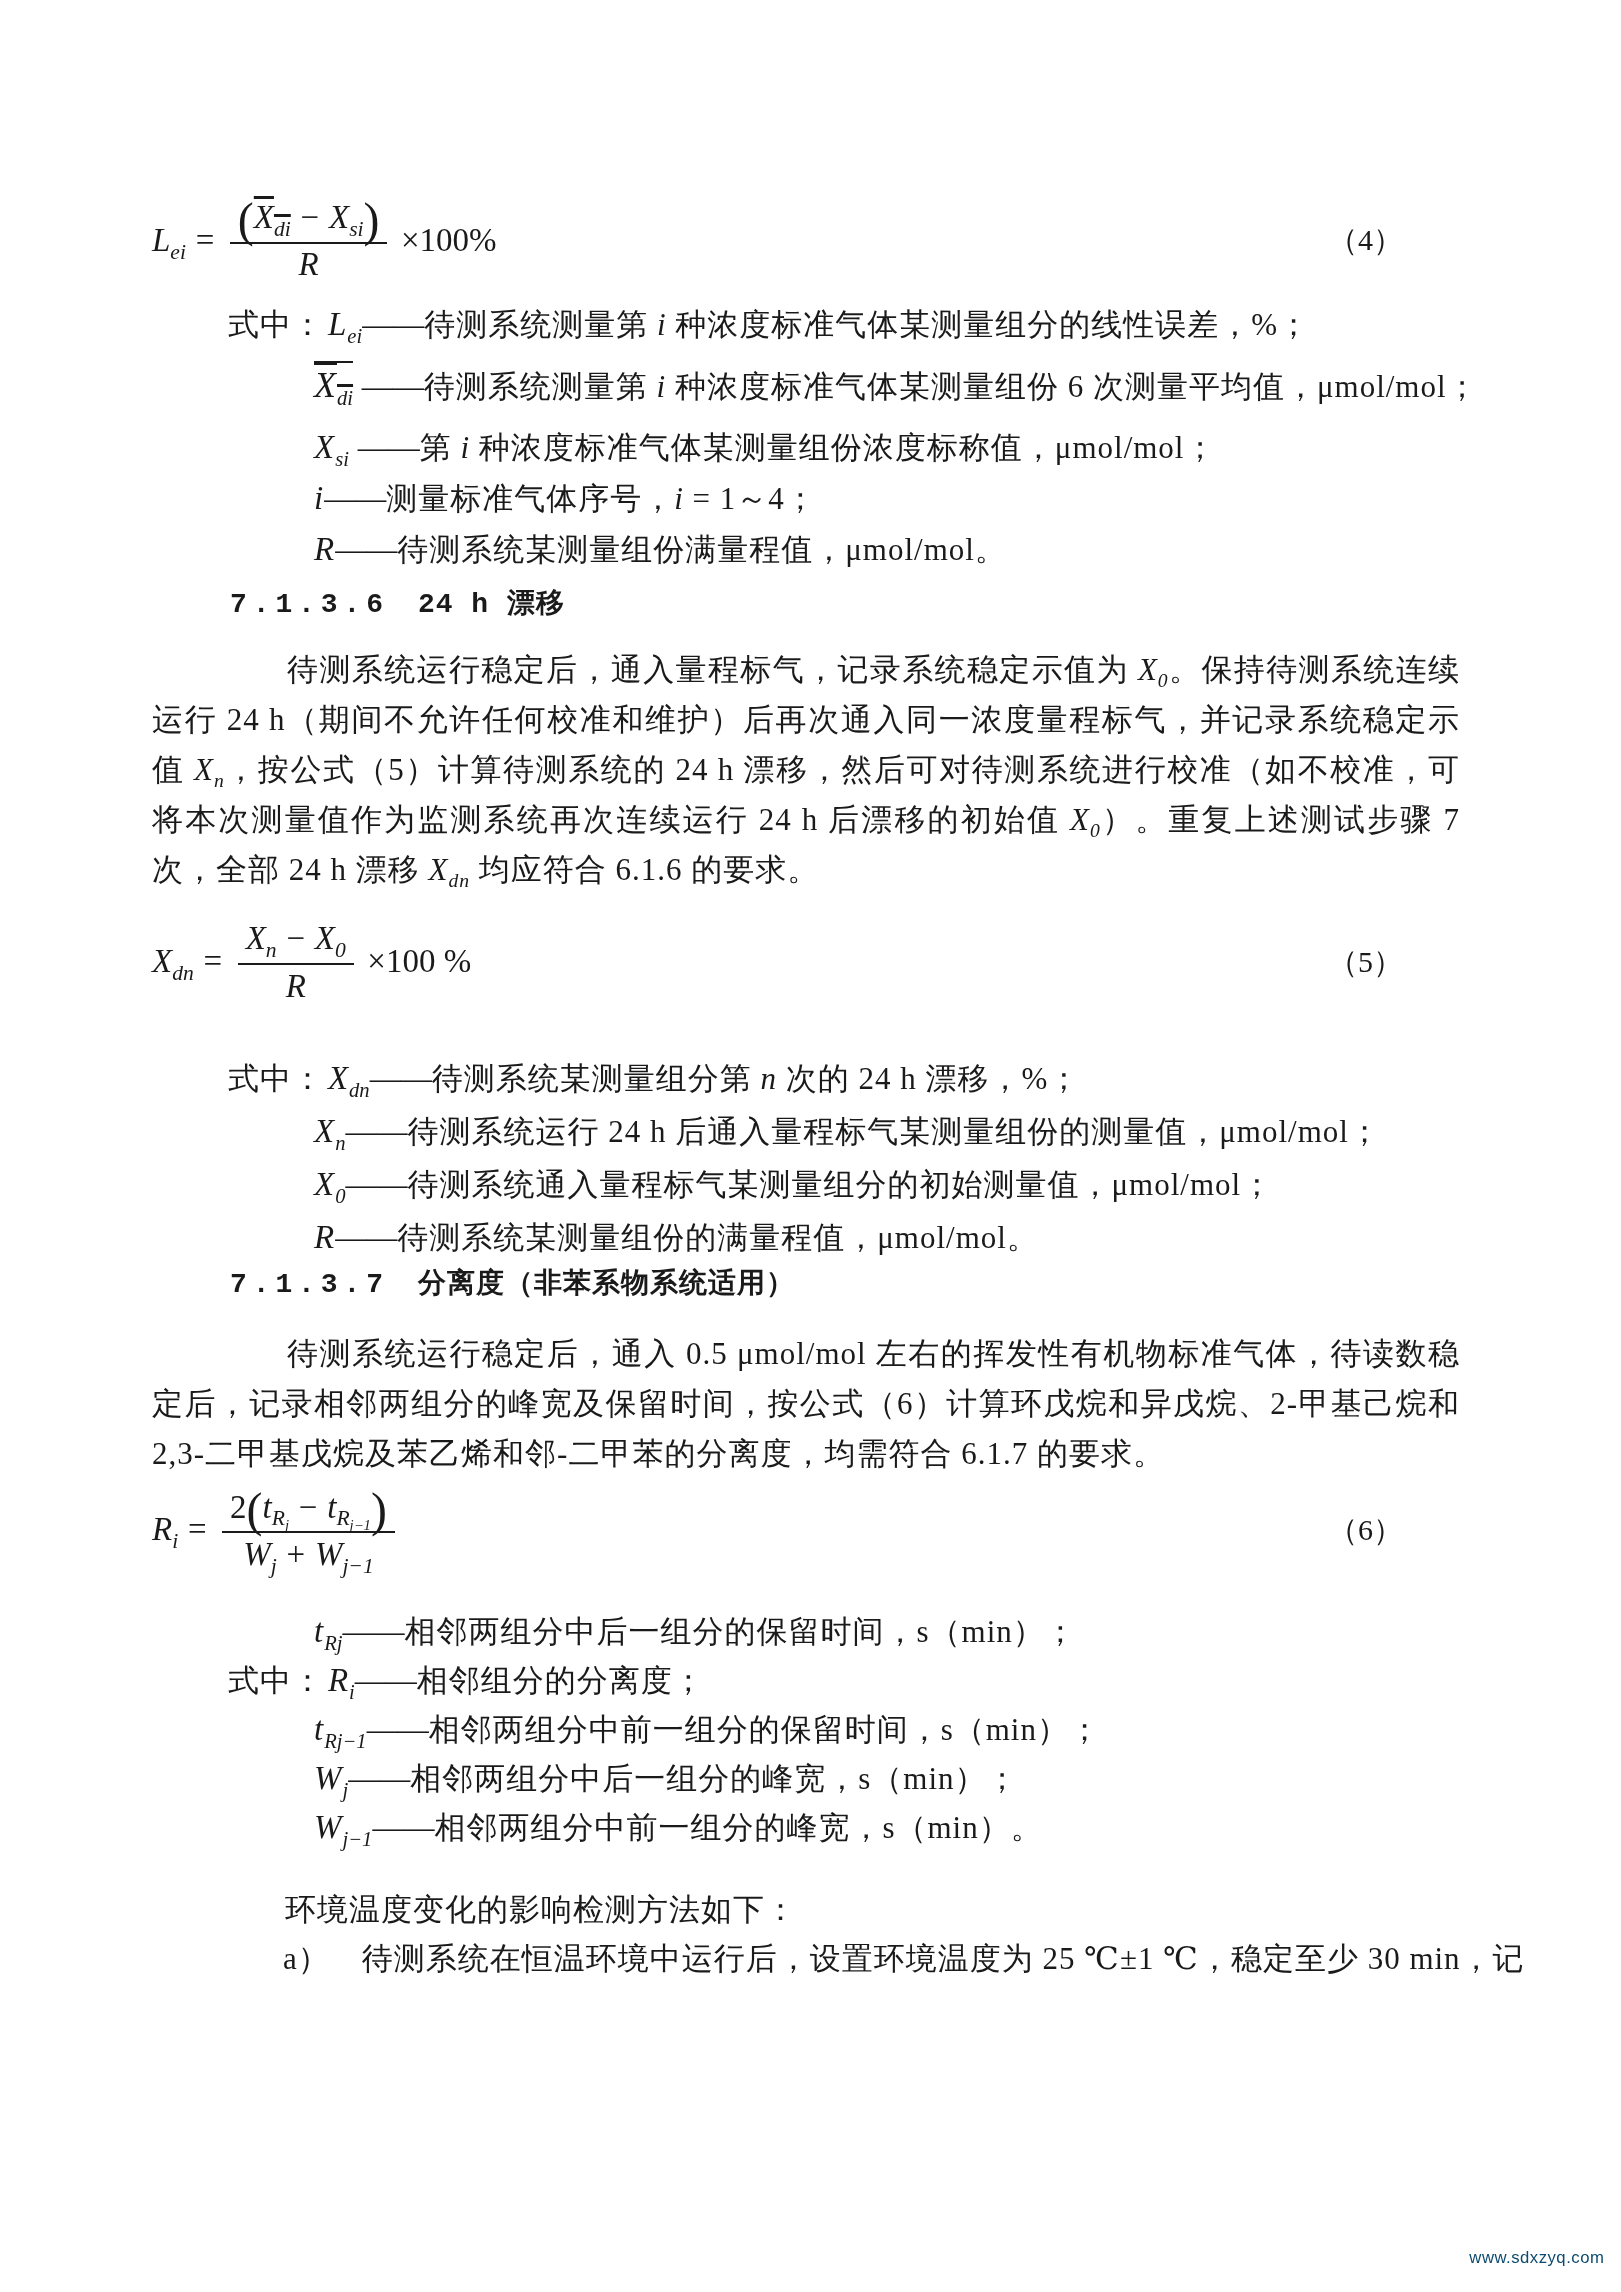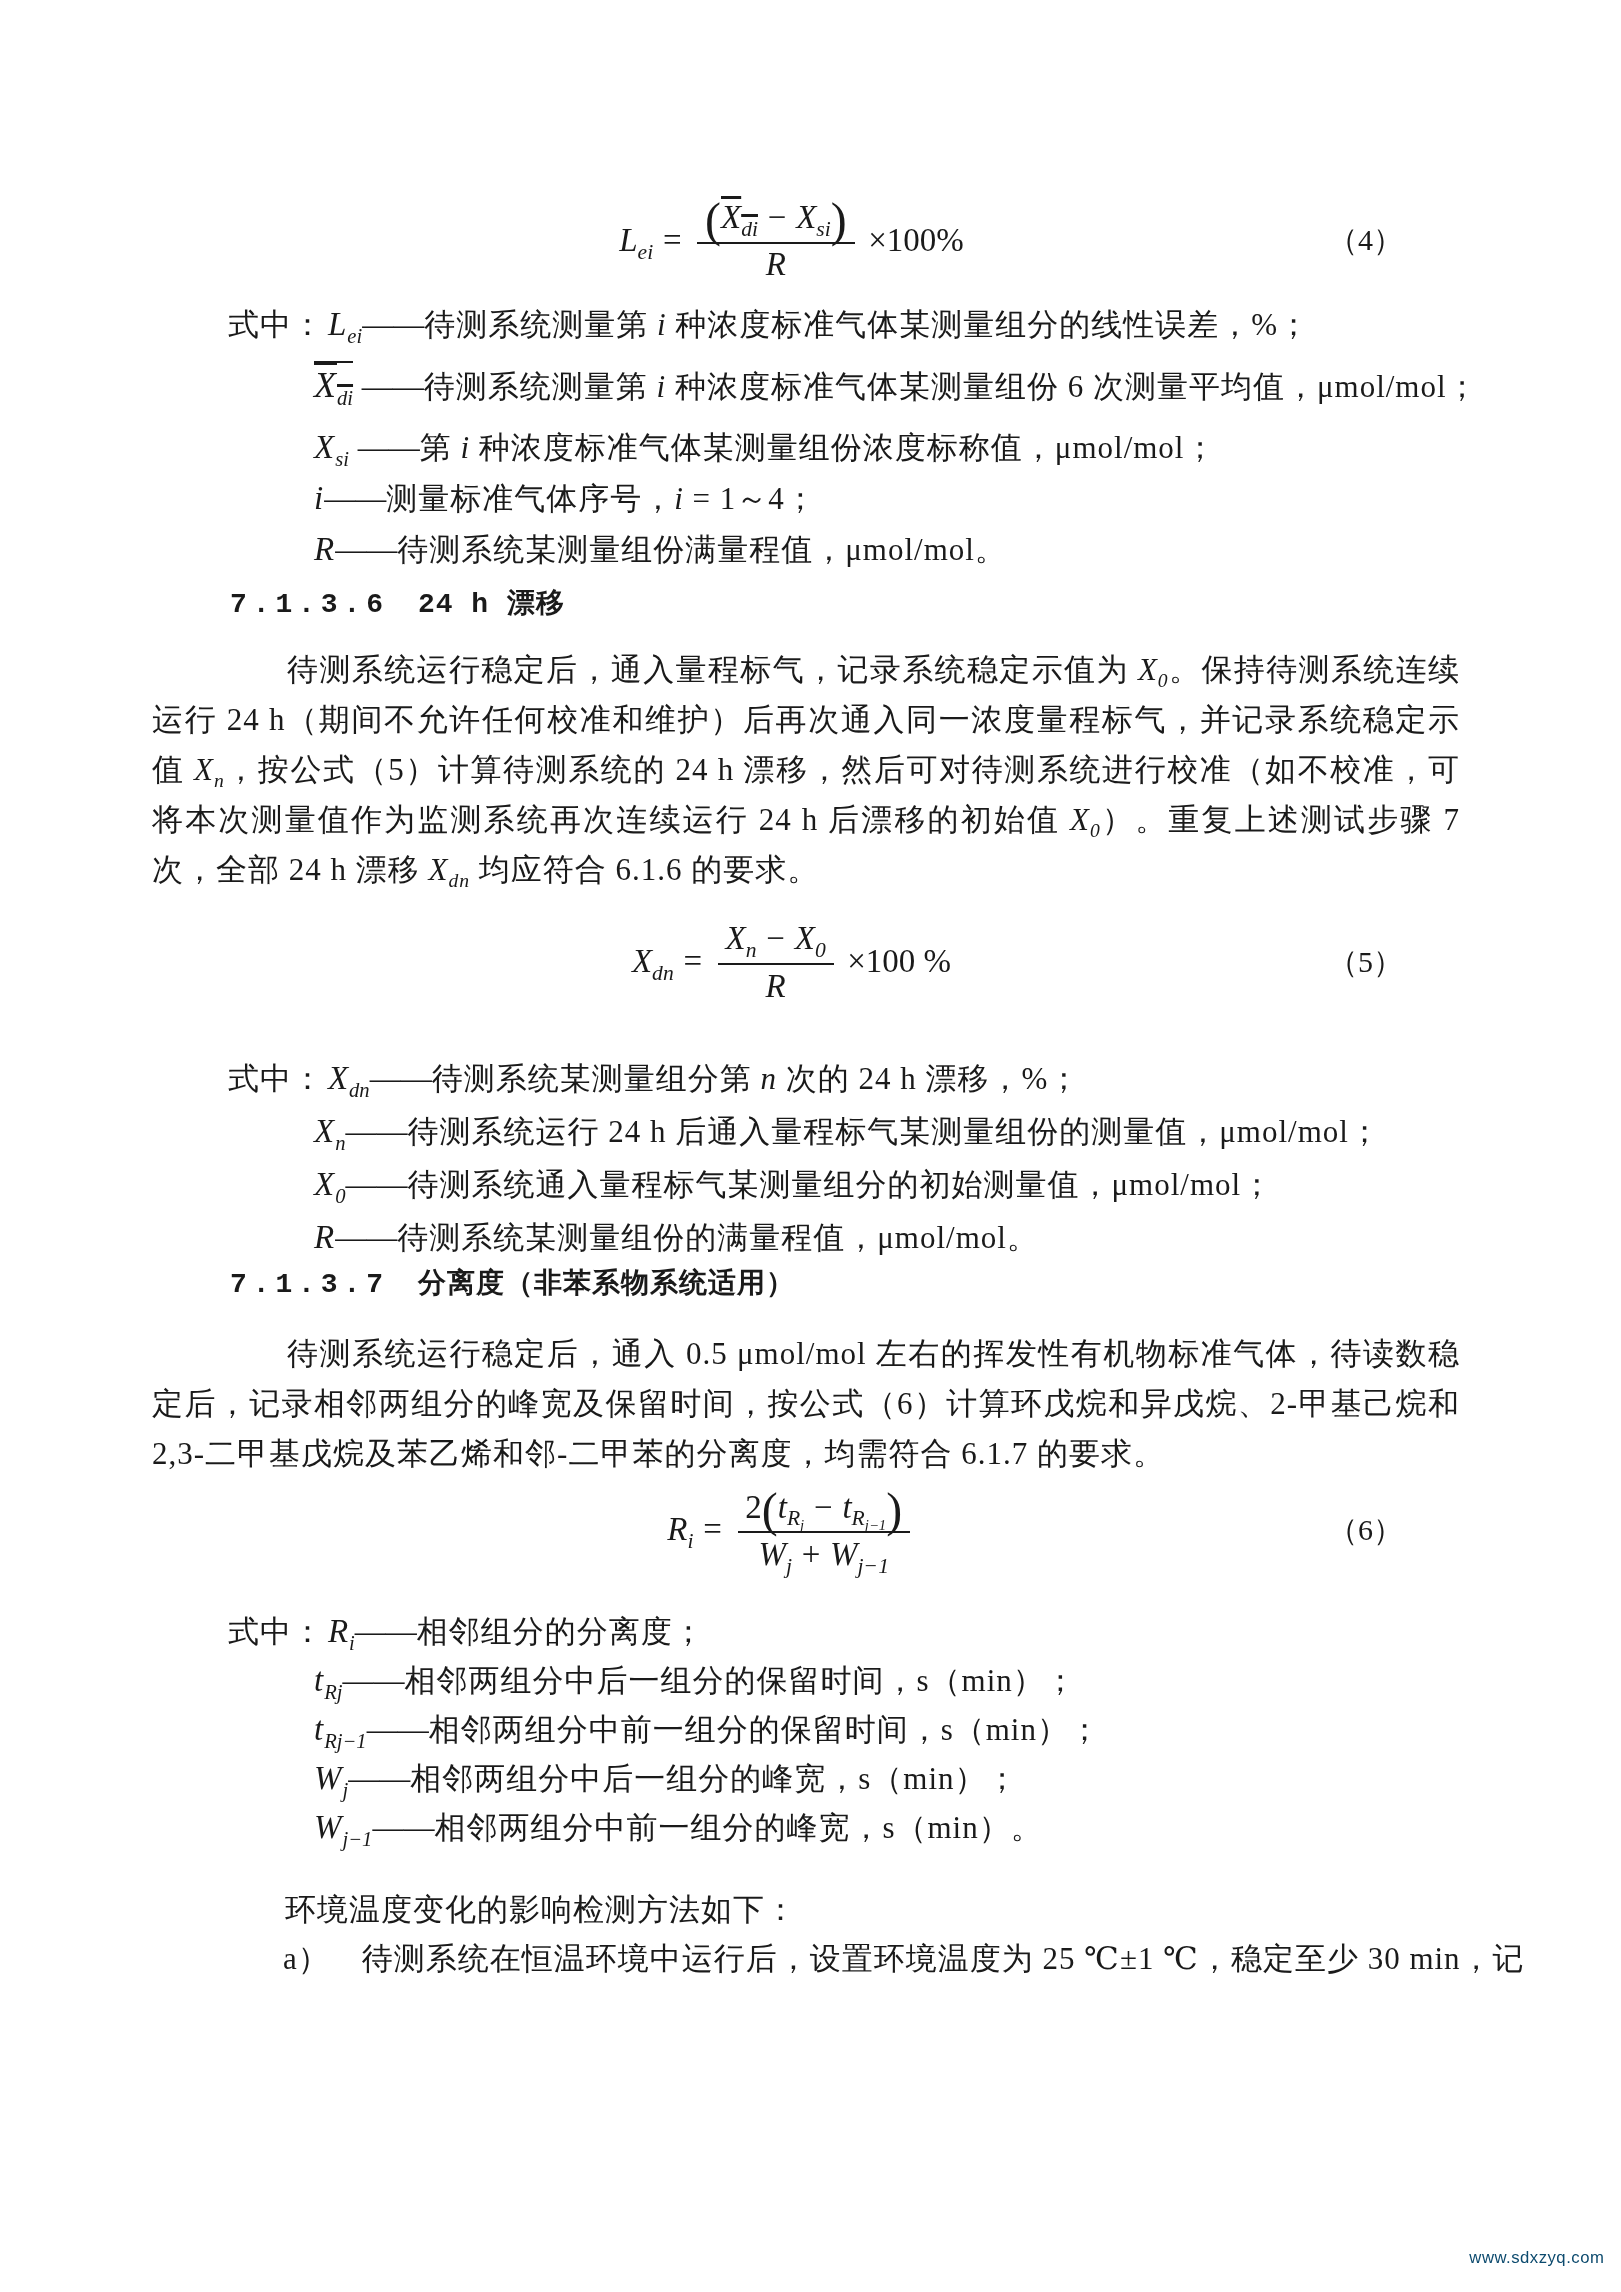--- a/index.html
+++ b/index.html
@@ -15,21 +15,21 @@
   .content{
     position:absolute;
     left:152px;top:0;
     width:1308px;
     padding-top:191px;
   }
   
   .f-row{
     position:relative;
     height:98px;
-    display:flex;align-items:center;justify-content:center;
+    display:flex;align-items:center;justify-content:flex-start;
     padding-right:29px;
   }
   .f-row.tall6{height:114px;}
   .formula{
     font-size:33px;font-style:italic;
     display:inline-flex;align-items:center;
     white-space:nowrap;
   }
   .formula sub, .s{font-size:21.6px;font-style:italic;line-height:0;}
   .s2{font-size:14.7px;font-style:italic;line-height:0;vertical-align:sub;}
@@ -174,22 +174,22 @@
         <span class="eq">=</span>
         <span class="frac">
           <span class="num"><span class="coef">2</span><span class="bp">(</span><span><span>t</span><sub><span class="s">R</span><span class="s2">j</span></sub></span><span class="eq">−</span><span><span>t</span><sub><span class="s">R</span><span class="s2">j−1</span></sub></span><span class="bp">)</span></span>
           <span class="den"><span>W</span><sub>j</sub><span class="eq">+</span><span>W</span><sub>j−1</sub></span>
         </span>
       </span>
       <span class="eq-label">（6）</span>
     </div>
 
     <div class="defs6 mt-defs6">
+      <div class="defline"><span class="term"><span>t</span><sub>Rj</sub></span><span class="dash">——</span><span>相邻两组分中后一组分的保留时间，s（min）；</span></div>
       <div class="defline with-label"><span class="deflabel">式中：</span><span class="term"><span>R</span><sub>i</sub></span><span class="dash">——</span><span>相邻组分的分离度；</span></div>
-      <div class="defline"><span class="term"><span>t</span><sub>Rj</sub></span><span class="dash">——</span><span>相邻两组分中后一组分的保留时间，s（min）；</span></div>
       <div class="defline"><span class="term"><span>t</span><sub>Rj−1</sub></span><span class="dash">——</span><span>相邻两组分中前一组分的保留时间，s（min）；</span></div>
       <div class="defline"><span class="term"><span>W</span><sub>j</sub></span><span class="dash">——</span><span>相邻两组分中后一组分的峰宽，s（min）；</span></div>
       <div class="defline"><span class="term"><span>W</span><sub>j−1</sub></span><span class="dash">——</span><span>相邻两组分中前一组分的峰宽，s（min）。</span></div>
     </div>
 
 
     <div class="line-single indent mt-intro">环境温度变化的影响检测方法如下：</div>
     <div class="line-single" style="padding-left:131px;">a）　待测系统在恒温环境中运行后，设置环境温度为 25 ℃±1 ℃，稳定至少 30 min，记</div>
 
   </div>

